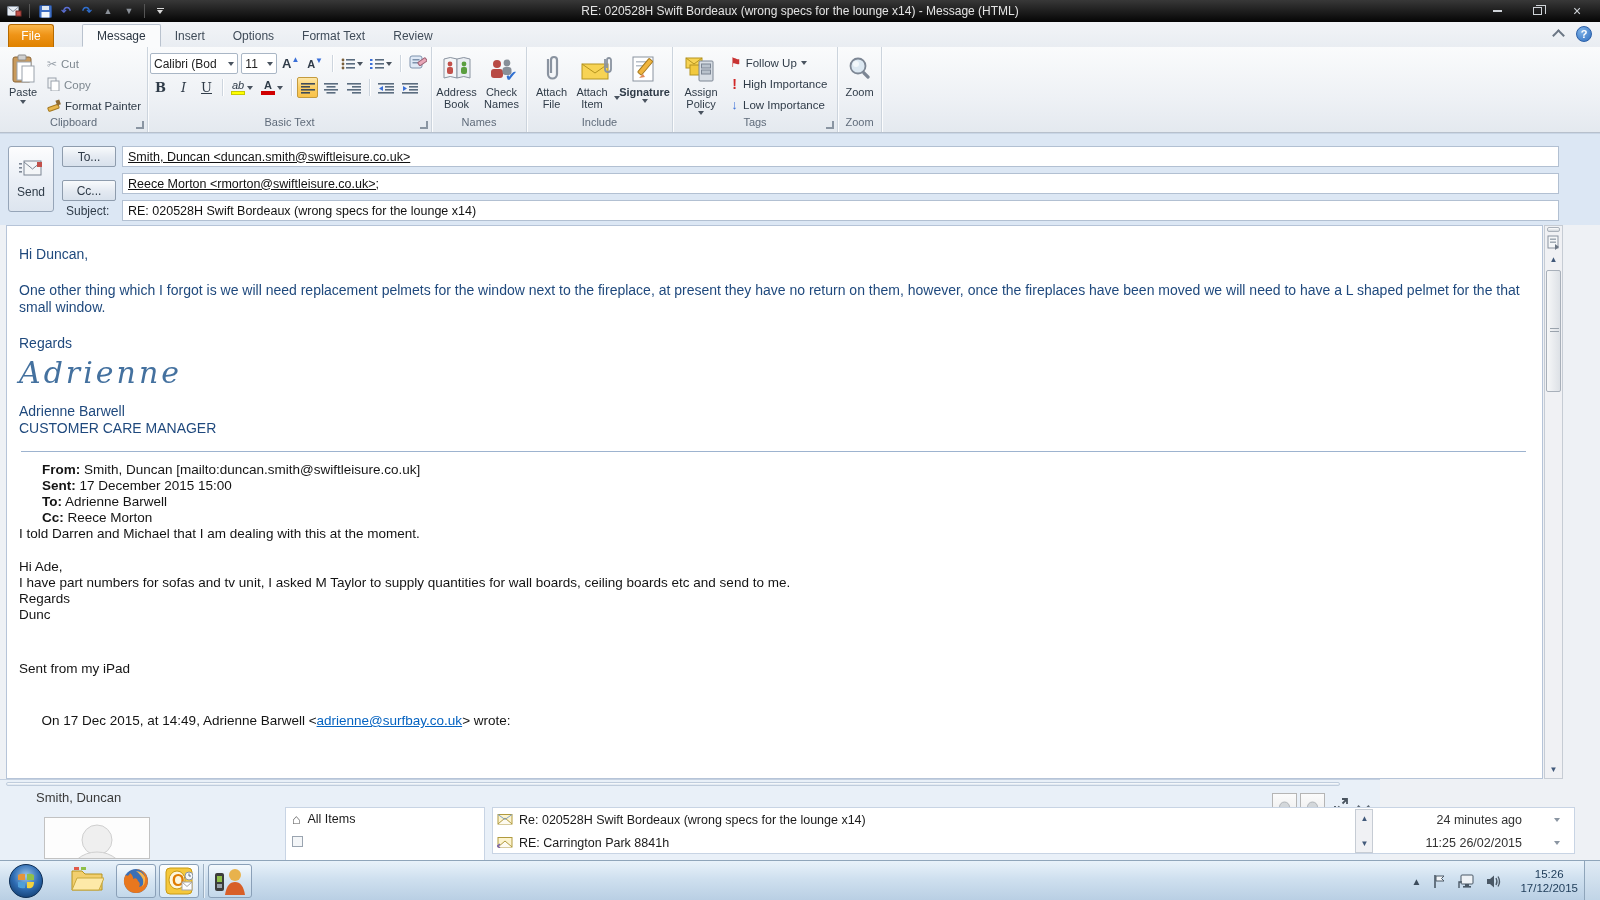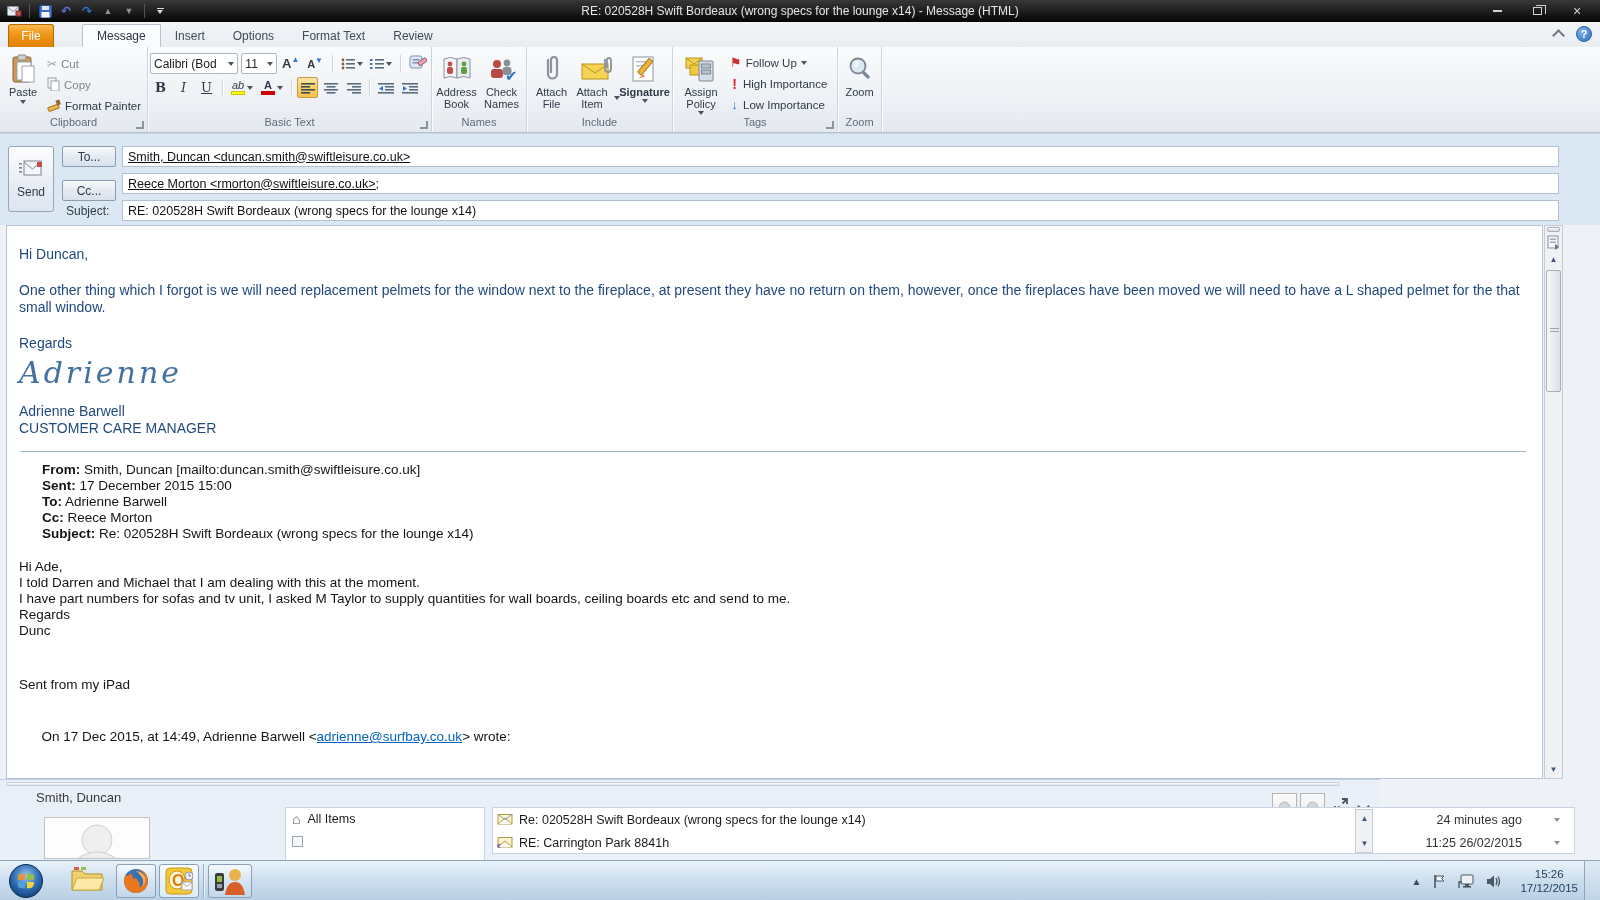--- a/index.html
+++ b/index.html
@@ -537,24 +537,23 @@
     <p class="scriptsig" style="margin-top:12px;">Adrienne</p>
     <p class="blue" style="margin-top:22px;">Adrienne Barwell</p>
     <p class="blue">CUSTOMER CARE MANAGER</p>
 
     <hr id="body-hr">
 
     <div class="qline"><b>From:</b><span> Smith, Duncan [mailto:duncan.smith@swiftleisure.co.uk]</span></div>
     <div class="qline"><b>Sent:</b><span> 17 December 2015 15:00</span></div>
     <div class="qline"><b>To:</b><span> Adrienne Barwell</span></div>
     <div class="qline"><b>Cc:</b><span> Reece Morton</span></div>
-    <div class="qline"><b>Subject:</b><span> Re: 020528H Swift Bordeaux (wrong specs for the lounge x14)</span></div>
-
+
+    <div class="qline">I told Darren and Michael that I am dealing with this at the moment.</div>
     <div class="qline" style="margin-top:17px;">Hi Ade,</div>
-    <div class="qline">I told Darren and Michael that I am dealing with this at the moment.</div>
     <div class="qline">I have part numbers for sofas and tv unit, I asked M Taylor to supply quantities for wall boards, ceiling boards etc and send to me.</div>
     <div class="qline">Regards</div>
     <div class="qline">Dunc</div>
 
     <div class="qline" style="margin-top:38px;">Sent from my iPad</div>
 
     <div class="qline" style="margin-top:20px;">
       <span>On 17 Dec 2015, at 14:49, Adrienne Barwell &lt;</span><span class="maillink">adrienne@surfbay.co.uk</span><span>&gt; wrote:</span>
     </div>
   </div>

